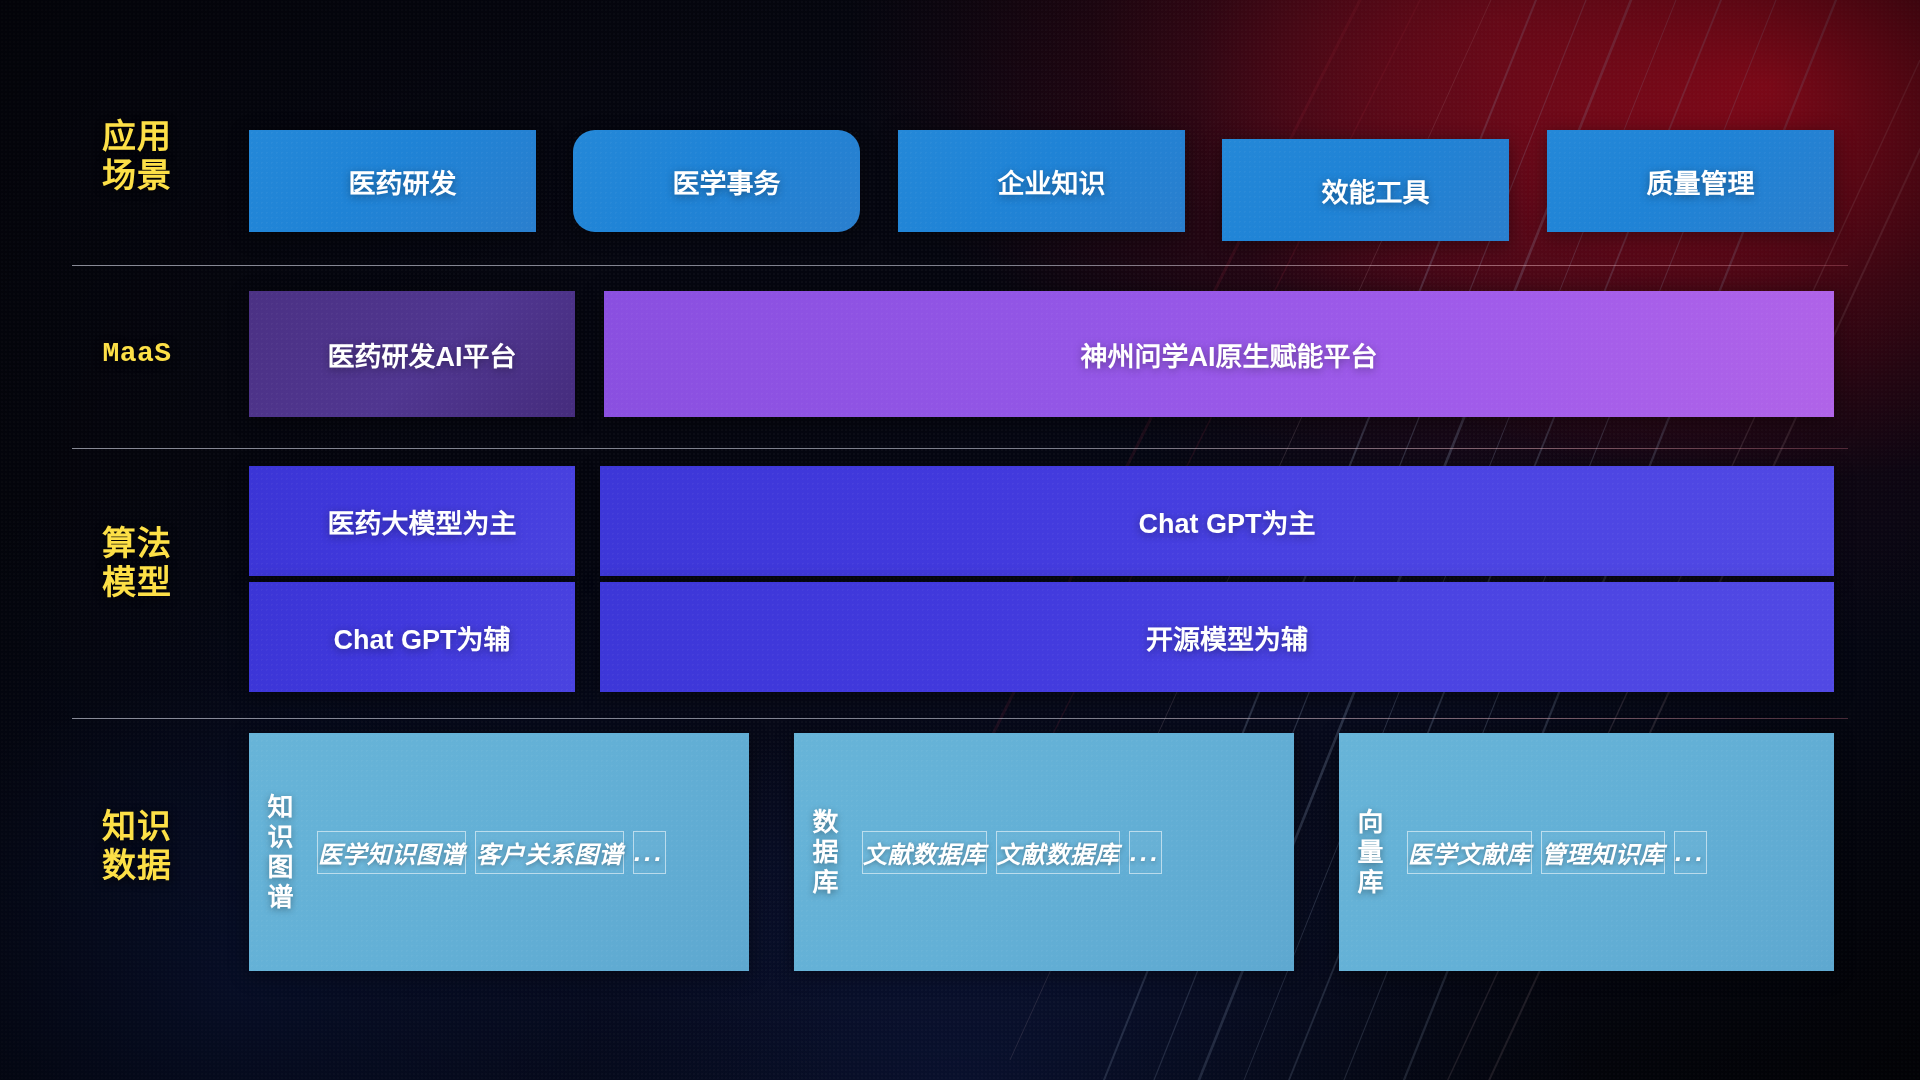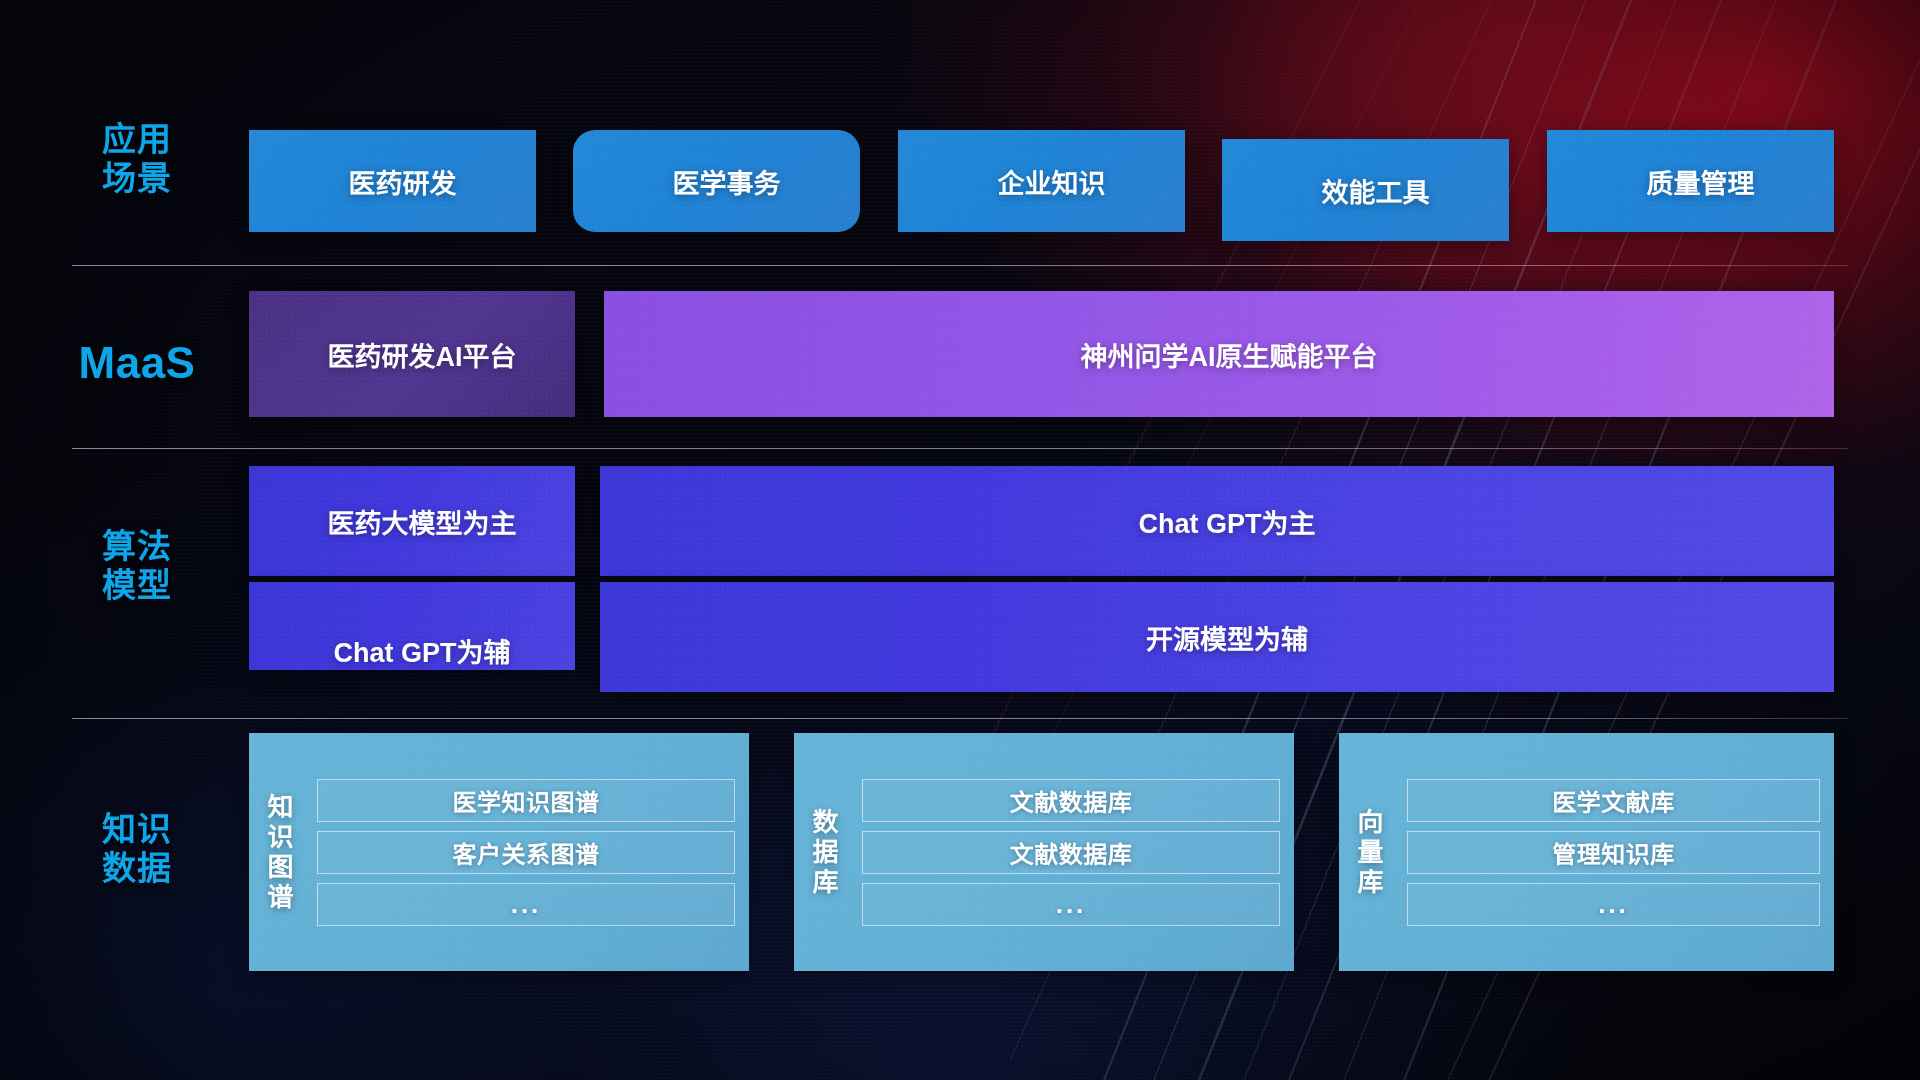--- a/index.html
+++ b/index.html
@@ -48,30 +48,31 @@
     left: 0; top: 0;
     width: 1920px;
     height: 1080px;
   }
 
   
   .row-label {
     position: absolute;
     left: 72px;
     width: 130px;
-    color: #0ea5e9;
+    color: #fde047;
     font-weight: bold;
     text-align: center;
     line-height: 1.14;
     letter-spacing: 1px;
     text-shadow: 0 2px 10px rgba(0,0,0,0.75);
     white-space: pre-line;
+    font-family: Liberation Mono, monospace;
   }
   .row-label.cn  { font-size: 34px; }
-  .row-label.en  { font-size: 44px; letter-spacing: 0.5px; }
+  .row-label.en  { font-size: 28px; letter-spacing: 0.5px; }
 
   
   .divider {
     position: absolute;
     left: 72px;
     width: 1776px;
     height: 1px;
     background: linear-gradient(90deg,
       rgba(198,200,214,0.68) 0%,
       rgba(198,200,214,0.62) 55%,
@@ -162,23 +163,24 @@
     text-align: center;
     letter-spacing: 1px;
     text-shadow: 0 2px 7px rgba(0,0,0,0.35);
     white-space: pre-line;
   }
   .kgroup-items {
     position: relative;
     z-index: 2;
     flex: 1 1 auto;
     display: flex;
-    flex-direction: column;
+    flex-direction: row;
     gap: 9px;
     padding: 0 14px 0 4px;
+    font-style: italic;
   }
   .kitem {
     height: 43px;
     border: 1px solid rgba(255,255,255,0.55);
     display: flex;
     align-items: center;
     justify-content: center;
     color: #ffffff;
     font-size: 24px;
     font-weight: bold;
@@ -287,21 +289,21 @@
     <div class="row-label cn" style="top:527px;">算法
 模型</div>
 
     <div class="card card-algo" style="left:249px; top:466px; width:326px; height:110px;">
       <span>医药大模型为主</span>
     </div>
     <div class="card card-algo-wide" style="left:600px; top:466px; width:1234px; height:110px;">
       <span>Chat GPT为主</span>
     </div>
 
-    <div class="card card-algo" style="left:249px; top:582px; width:326px; height:88px;align-items:flex-end;">
+    <div class="card card-algo" style="left:249px; top:582px; width:326px; height:110px;">
       <span>Chat GPT为辅</span>
     </div>
     <div class="card card-algo-wide" style="left:600px; top:582px; width:1234px; height:110px;">
       <span>开源模型为辅</span>
     </div>
 
     <div class="divider" style="top:718px;"></div>
 
     <div class="row-label cn" style="top:810px;">知识
 数据</div>

